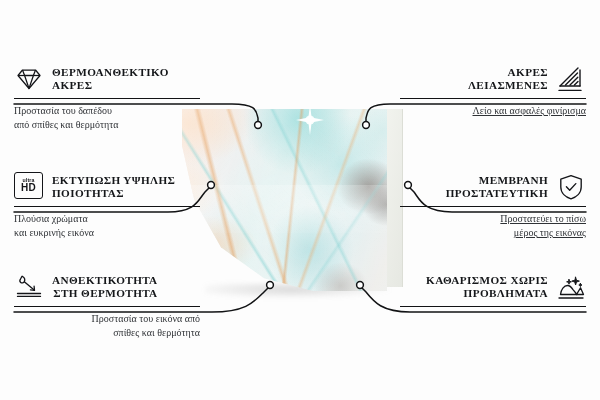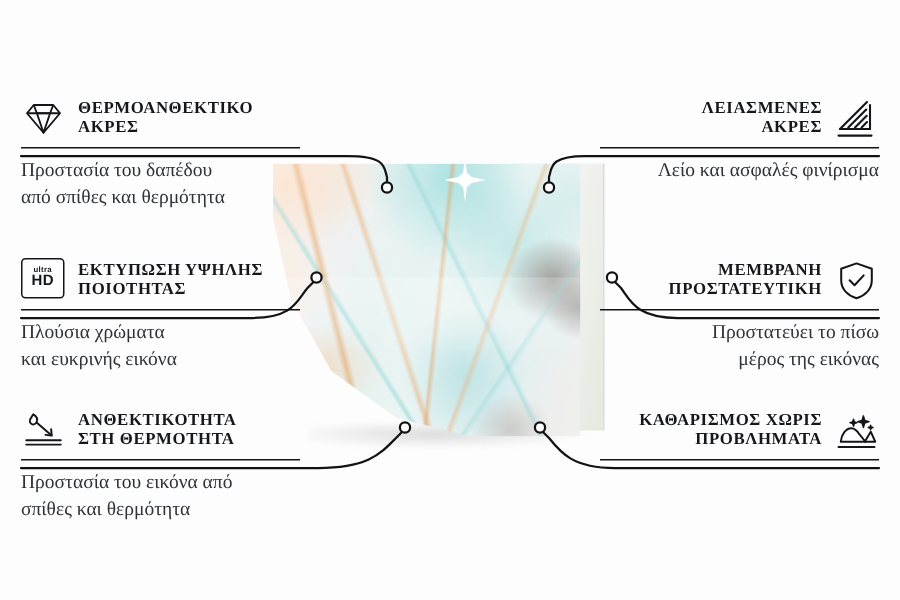--- a/index.html
+++ b/index.html
@@ -73,24 +73,24 @@
   .feat{position:absolute;width:186px;}
   .feat .head{display:flex;align-items:center;gap:8px;}
   .feat.right .head{flex-direction:row-reverse;}
   .ttl{
     font-size:11.2px;letter-spacing:.4px;line-height:1.18;color:#15171a;
     font-family:"Liberation Serif", serif;font-weight:700;
   }
   .feat.right .ttl{text-align:right;}
   .rule{height:0;border-top:1.15px solid #121315;margin:4px 0 5px 0;}
   .sub{
-    font-size:13px;line-height:1.42;color:#2f3236;
+    font-size:10px;line-height:1.42;color:#2f3236;
     font-family:"Liberation Serif", serif;
   }
-  .feat.right .sub{text-align:right;}
+  .feat.right .sub{text-align:right;text-decoration:underline;}
   .ico{flex:0 0 auto;width:30px;height:30px;display:block;}
 
   .hd-badge{
     width:27px;height:25px;border:1.4px solid #141519;border-radius:3px;
     display:flex;flex-direction:column;align-items:center;justify-content:center;
     font-family:"Liberation Sans", sans-serif;line-height:1;
   }
   .hd-badge .u{font-size:5.2px;font-weight:700;letter-spacing:.2px;color:#141519;}
   .hd-badge .h{font-size:10px;font-weight:700;letter-spacing:.2px;color:#141519;margin-top:.5px;}
 </style>
@@ -177,21 +177,21 @@
         <div>ΠΟΙΟΤΗΤΑΣ</div>
       </div>
     </div>
     <div class="rule"></div>
     <div class="sub">
       <div>Πλούσια χρώματα</div>
       <div>και ευκρινής εικόνα</div>
     </div>
   </div>
 
-  <div class="feat left" style="left:14px;top:272px;">
+  <div class="feat left" style="left:14px;top:272px;text-align:right;">
     <div class="head">
       <svg class="ico" viewBox="0 0 30 30">
         <g fill="none" stroke="#141519" stroke-width="1.3" stroke-linejoin="round" stroke-linecap="round">
           <path d="M8.2 4.2 C10.6 5.6, 11.2 7.8, 10.3 9.6 C9.6 11, 7.8 11.4, 6.7 10.4 C5.6 9.4, 5.8 7.8, 6.6 6.8 C7 6.3, 7.3 5.3, 8.2 4.2 Z"></path>
           <path d="M10.6 9.9 L20.2 18.1"></path>
           <path d="M16.4 17.9 L20.5 18.4 L20.1 14.2"></path>
           <path d="M3.5 21.5 H26.5"></path>
           <path d="M3.5 24.4 H26.5"></path>
         </g>
       </svg>
@@ -214,22 +214,22 @@
           <path d="M4 22 L22 4"></path>
           <path d="M4 22 H24"></path>
           <path d="M24 22 V6"></path>
           <path d="M9.5 21 L21.5 9"></path>
           <path d="M14 21 L21.8 13.2"></path>
           <path d="M18.4 21 L22 17.4"></path>
           <path d="M3 26.4 H25"></path>
         </g>
       </svg>
       <div class="ttl">
+        <div>ΑΚΡΕΣ</div>
         <div>ΛΕΙΑΣΜΕΝΕΣ</div>
-        <div>ΑΚΡΕΣ</div>
       </div>
     </div>
     <div class="rule"></div>
     <div class="sub">
       <div>Λείο και ασφαλές φινίρισμα</div>
     </div>
   </div>
 
   <div class="feat right" style="left:400px;top:172px;">
     <div class="head">

